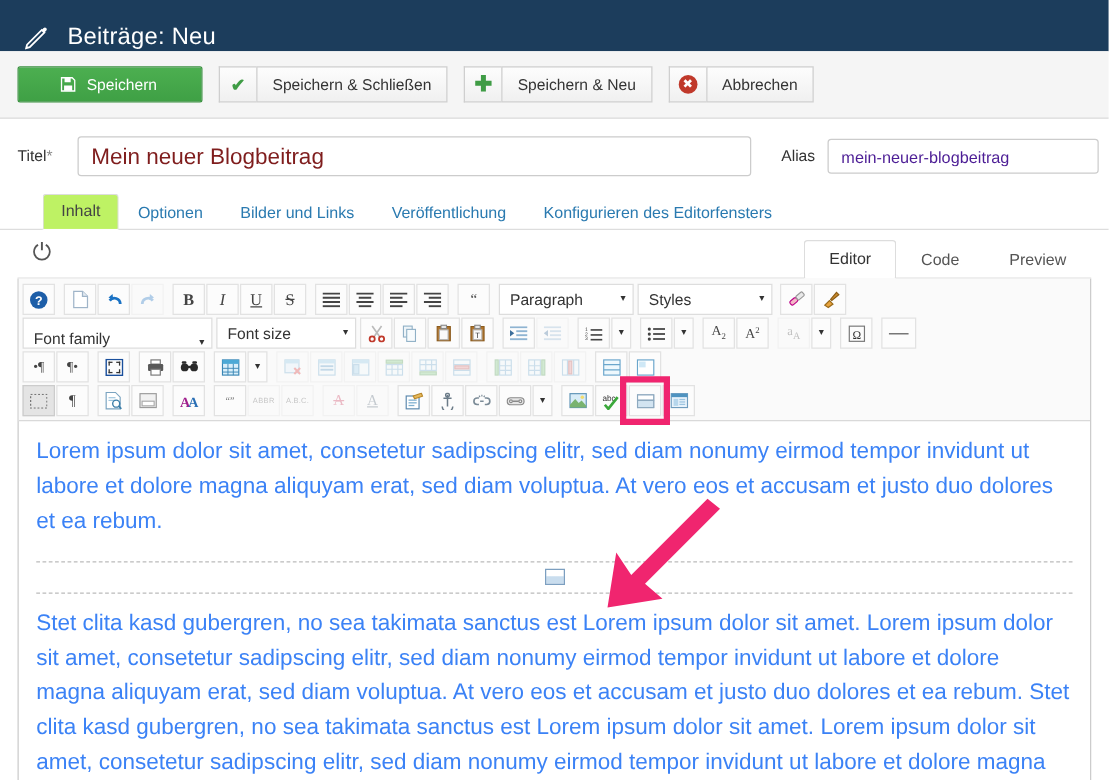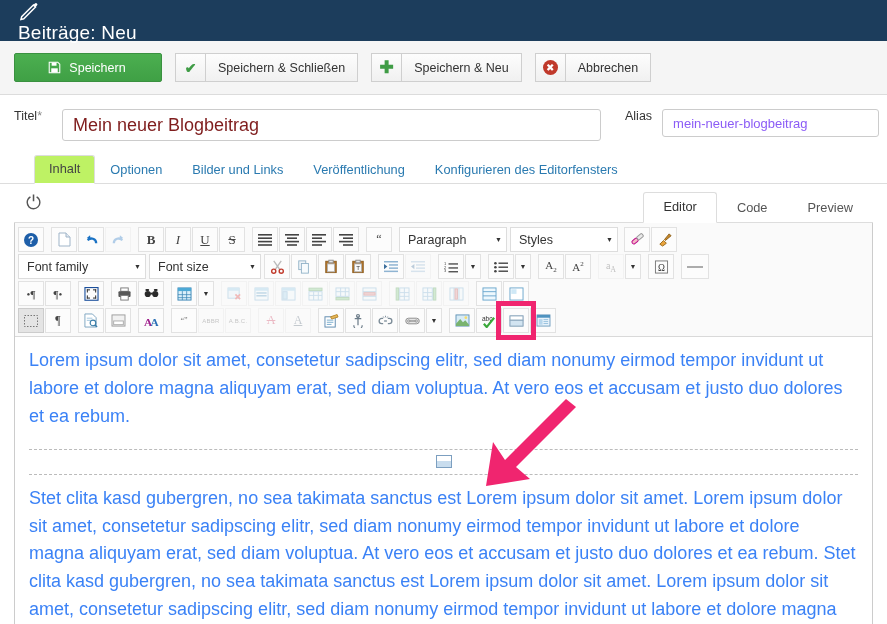--- a/index.html
+++ b/index.html
@@ -11,23 +11,22 @@
     color: #333;
     background: #fff;
     overflow: hidden;
   }
 
   
   #header {
     height: 41px;
     background: #1c3d5c;
     display: flex;
-    align-items: flex-start;
+    align-items: flex-end;
     padding: 0 0 0 18px;
-    flex-direction: column;
   }
   #header .pencil { width: 22px; height: 22px; margin-right: 14px; flex: 0 0 auto; }
   #header .title {
     color: #ffffff;
     font-size: 19px;
     font-weight: normal;
     letter-spacing: .2px;
   }
 
   
@@ -69,41 +68,41 @@
   .plus { color: #3f9c45; font-size: 17px; font-weight: bold; line-height: 1; }
   .xcircle {
     width: 15px; height: 15px; border-radius: 50%;
     background: #c0392b; color: #fff; font-size: 10px;
     display: flex; align-items: center; justify-content: center;
     line-height: 1;
   }
 
   
   #title-row {
-    display: flex; align-items: flex-start;
+    display: flex; align-items: center;
     padding: 14px 8px 12px 14px;
     gap: 0;
   }
   .field-label { font-size: 12.5px; color: #333; white-space: nowrap; }
   #titel-label { width: 44px; }
   .req { color: #888; }
   .text-input {
     border: 1px solid #ccc;
     border-radius: 3px;
     height: 32px;
     padding: 0 10px;
     font-size: 18px;
     color: #7f1d1d;
     font-family: "Liberation Sans", sans-serif;
     background: #fff;
     outline: none;
   }
   #titel-input { flex: 0 0 539px; margin-left: 4px; }
   #alias-label { margin-left: 24px; margin-right: 10px; }
-  #alias-input { flex: 1; font-size: 13px; height: 28px; color: #8b5cf6; }
+  #alias-input { flex: 1; font-size: 13px; height: 28px; color: #4c1d95; }
 
   
   #tabs {
     display: flex; align-items: flex-end;
     padding: 0 14px;
     border-bottom: 1px solid #ddd;
     height: 31px;
   }
   .tab {
     padding: 7px 14px 7px 14px;
@@ -193,21 +192,21 @@
     border: 1px solid #ddd;
     background: #fff;
     display: flex; align-items: center; justify-content: space-between;
     font-size: 12.5px; color: #333;
     padding: 0 4px 0 8px;
     margin-right: 3px;
   }
   .mce-sel .cap { font-size: 7px; color: #333; margin-left: 12px; }
   .mce-sel.paragraph { width: 108px; }
   .mce-sel.styles { width: 108px; }
-  .mce-sel.fontfamily { width: 128px; }
+  .mce-sel.fontfamily { width: 152px; align-items: flex-end; }
   .mce-sel.fontsize { width: 112px; }
 
   
   #highlight-target {
     outline: 5px solid #f0256f;
     outline-offset: 2px;
     z-index: 6;
   }
 
   

